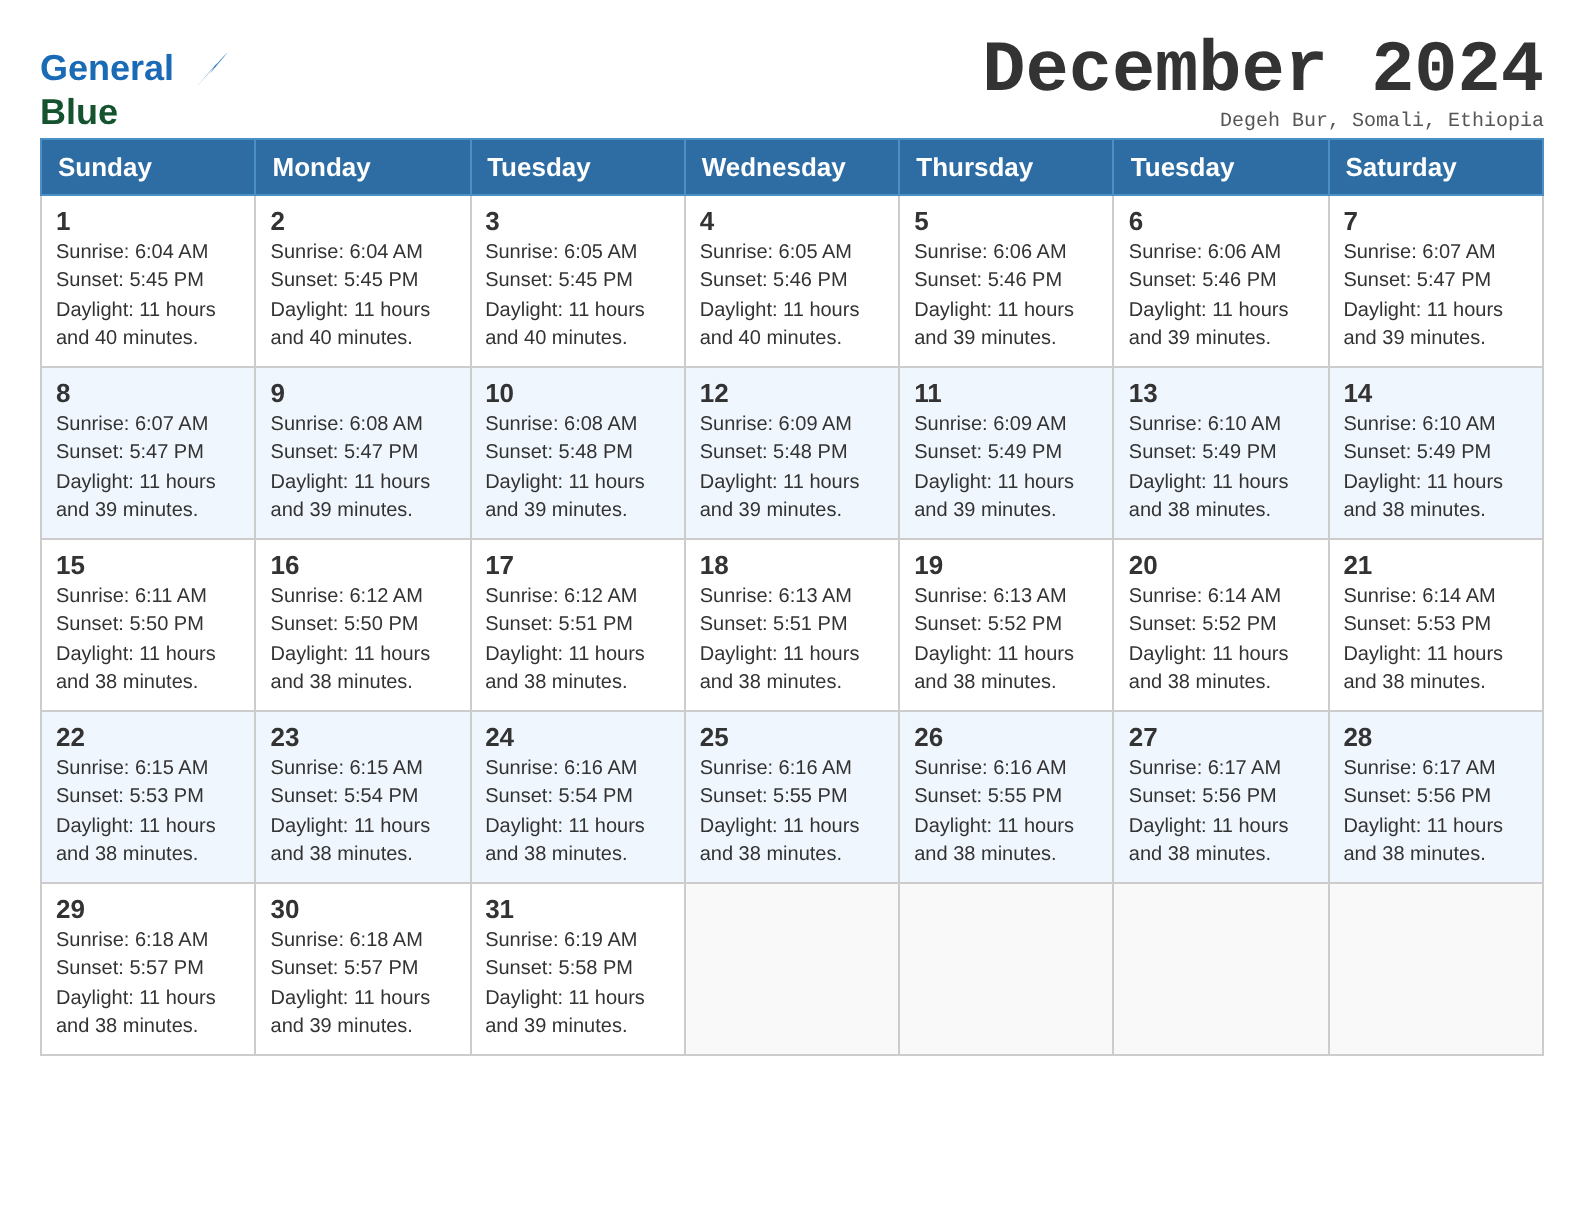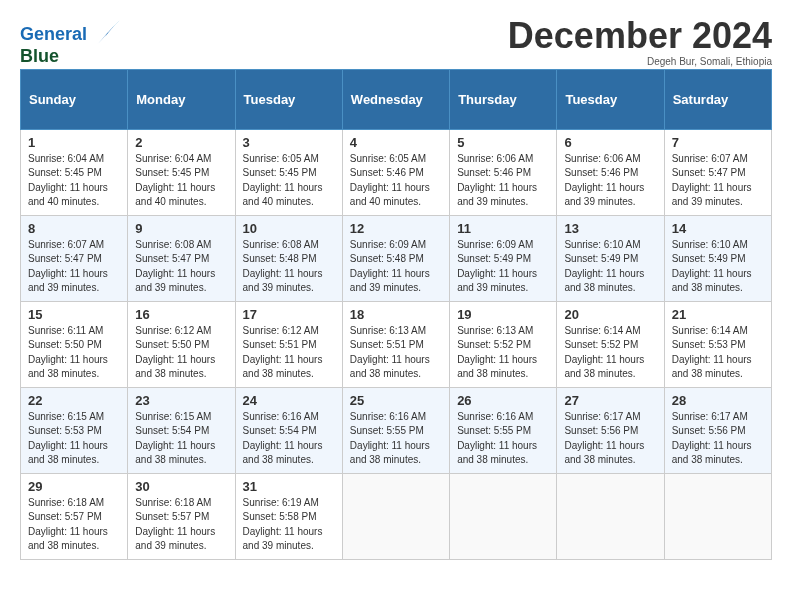--- a/index.html
+++ b/index.html
@@ -35,41 +35,42 @@
     .logo-text span {
       color: #1a6bb5;
     }
     .logo-icon {
       width: 32px;
       height: 32px;
       margin-left: 2px;
     }
     .title-block {
       text-align: right;
+      font-family: Liberation Mono, monospace;
     }
     .month-title {
       font-size: 36px;
       font-weight: bold;
       color: #333;
       line-height: 1.1;
     }
     .subtitle {
       font-size: 10px;
       color: #555;
     }
     .calendar {
       width: 100%;
       border-collapse: collapse;
       table-layout: fixed;
     }
     .calendar th {
       background-color: #2e6da4;
       color: #fff;
       text-align: left;
-      padding: 22px 8px;
+      padding: 6px 8px;
       font-size: 13px;
       font-weight: bold;
       border: 1px solid #4a90c4;
     }
     .calendar td {
       vertical-align: top;
       padding: 5px 7px;
       border: 1px solid #ccc;
       font-size: 10.5px;
       color: #333;

